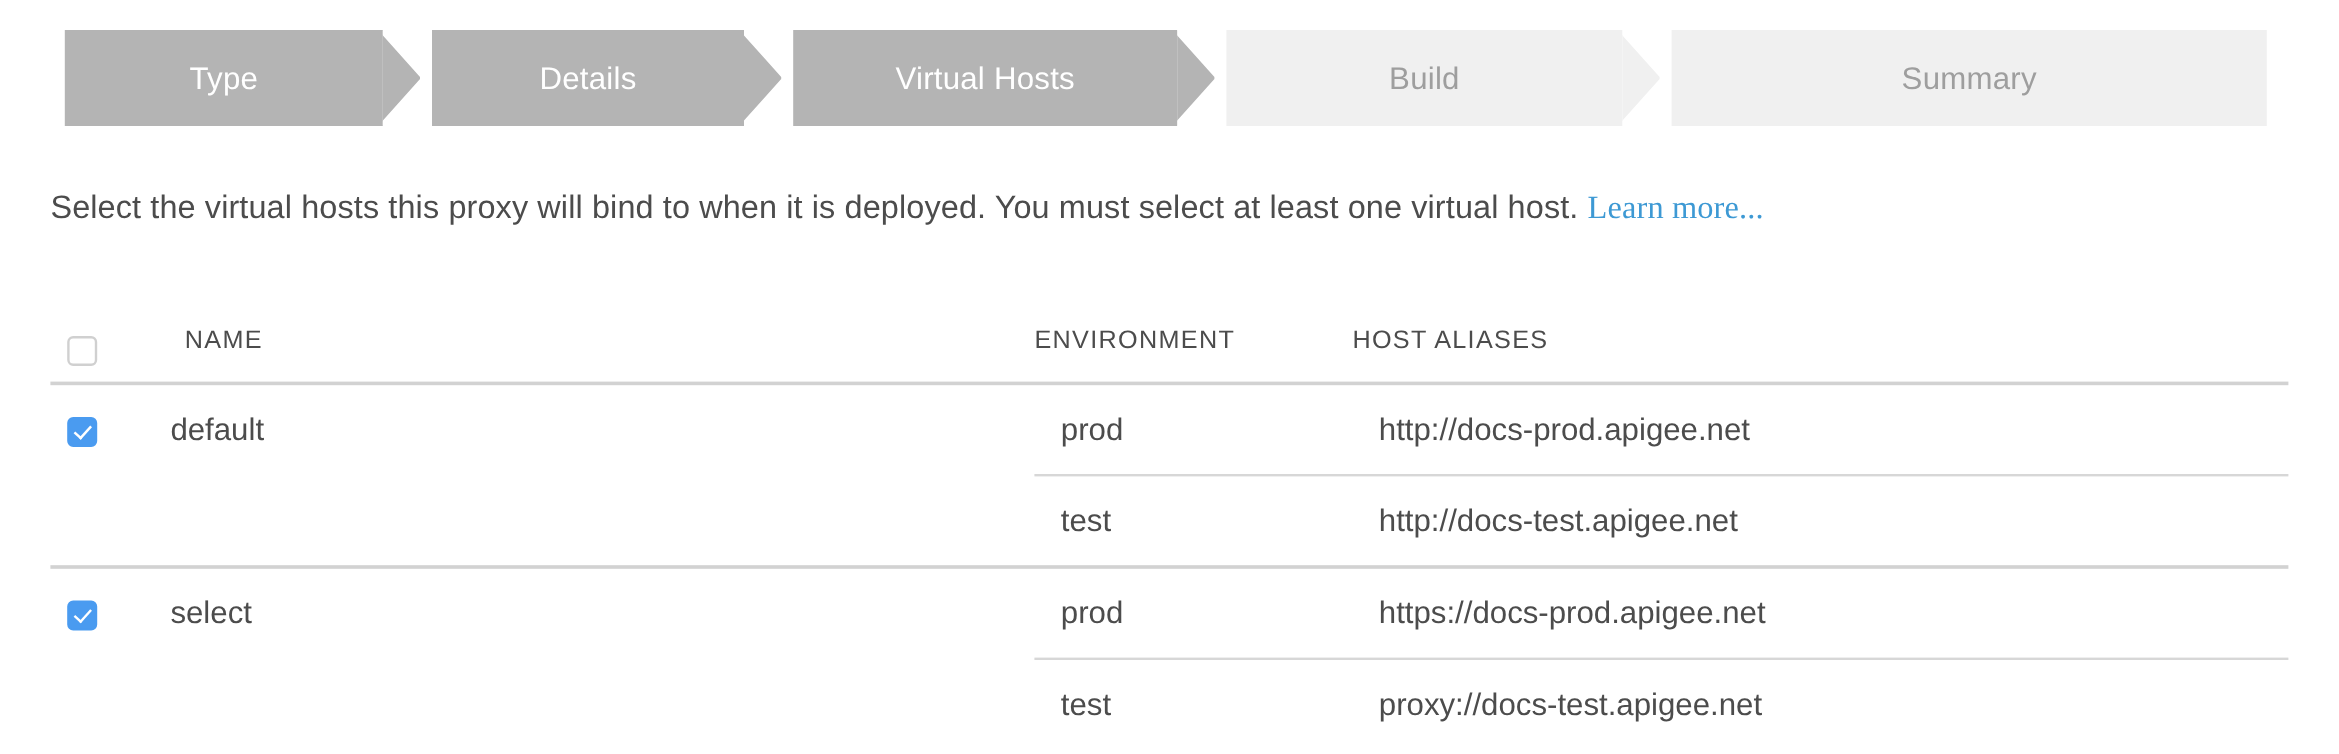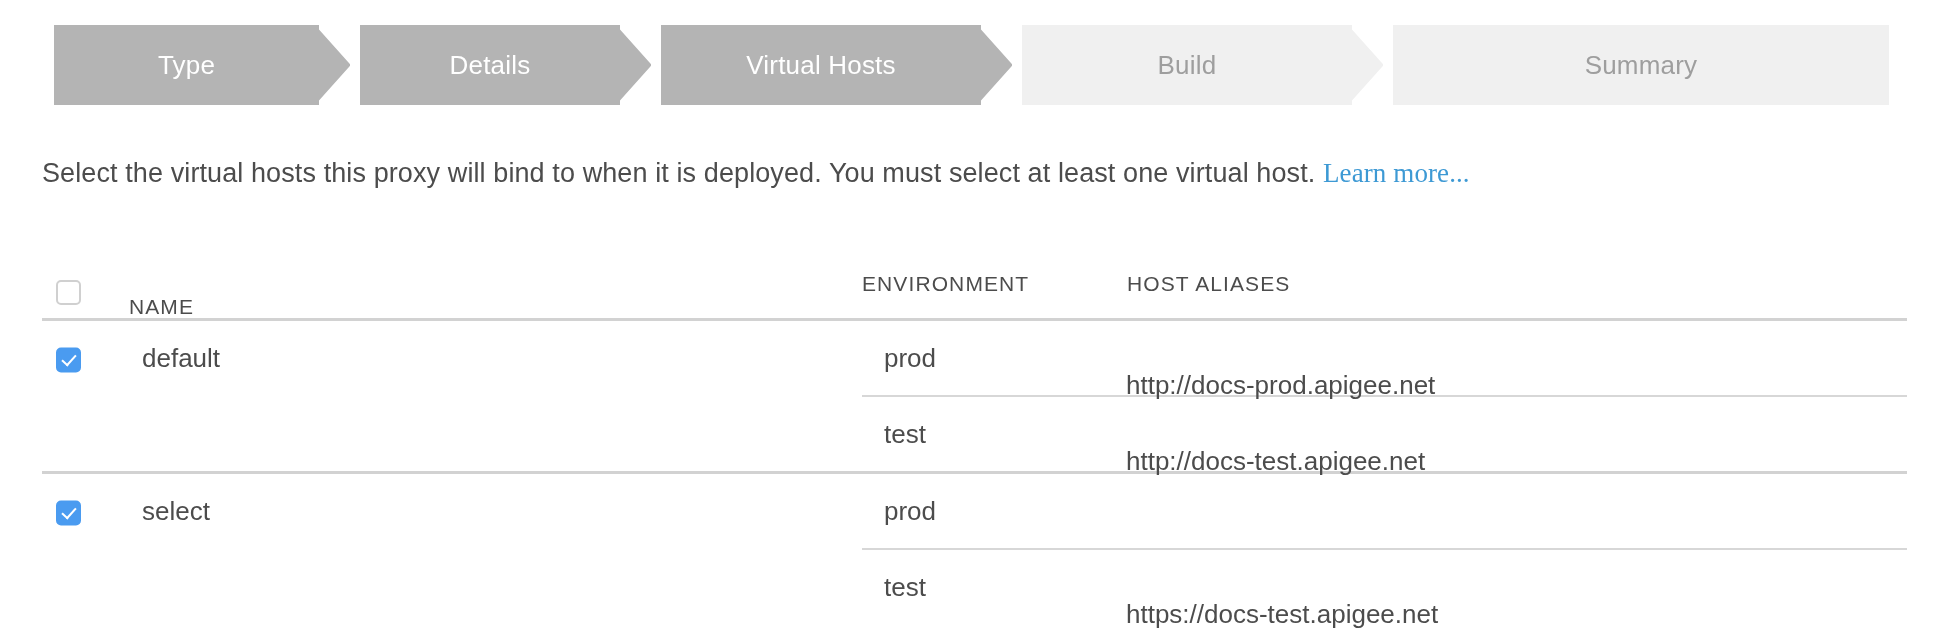--- a/index.html
+++ b/index.html
@@ -88,21 +88,21 @@
   .vh-table {
     position: absolute;
     left: 42px;
     top: 272px;
     width: 1865px;
   }
   .thead {
     position: relative;
     height: 46px;
   }
-  .col-name   { position: absolute; left: 87px; top: 0; margin-top: 23px; }
+  .col-name   { position: absolute; left: 112px; top: 0; }
   .col-env    { position: absolute; left: 820px; top: 0; }
   .col-host   { position: absolute; left: 1085px; top: 0; }
 
   .th {
     font-size: 21px;
     color: #4c4c4c;
     letter-spacing: 1.1px;
     font-weight: 400;
   }
 
@@ -127,21 +127,21 @@
   .cell {
     position: absolute;
     top: 50%;
     transform: translateY(-50%);
     font-size: 26px;
     color: #4c4c4c;
     white-space: nowrap;
   }
   .cell.name-cell { left: 100px; }
   .cell.env-cell  { left: 842px; }
-  .cell.host-cell { left: 1084px; margin-top: 27px; }
+  .cell.host-cell { left: 1107px; }
 
   .cell.check-cell {
     left: 14px;
     top: 50%;
     transform: translateY(-50%);
   }
 
   
   .cb {
     width: 25px;
@@ -260,23 +260,24 @@
 
   <div class="divider-full"></div>
 
   <div class="group">
     <div class="subrow">
       <span class="cell check-cell">
         <span class="cb checked"></span>
       </span>
       <span class="cell name-cell">select</span>
       <span class="cell env-cell">prod</span>
+      <span class="cell host-cell">https://docs-prod.apigee.net</span>
     </div>
 
     <div class="divider-inner"></div>
 
     <div class="subrow">
       <span class="cell env-cell">test</span>
-      <span class="cell host-cell">https://docs-test.apigee.net</span>
+      <span class="cell host-cell">proxy://docs-test.apigee.net</span>
     </div>
   </div>
 
 </div>
 
 </body></html>

